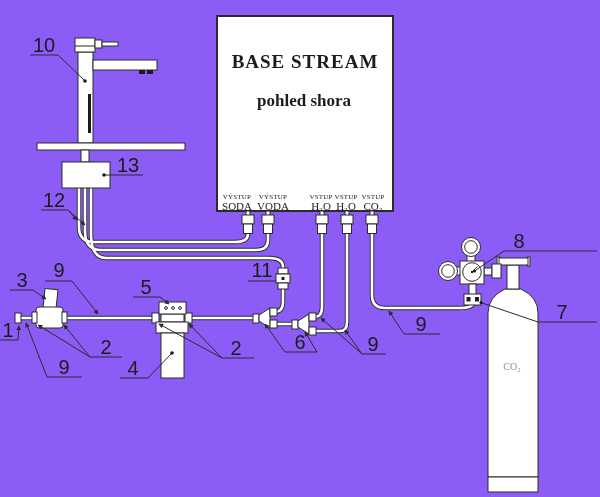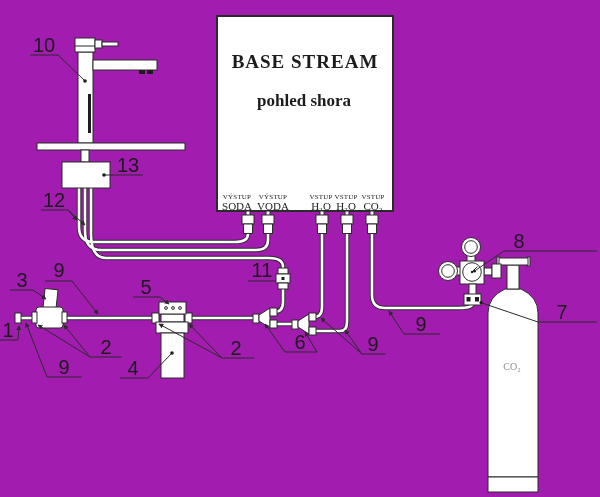--- a/index.html
+++ b/index.html
@@ -1,16 +1,16 @@
 <!DOCTYPE html>
 <html><head>
 <meta charset="utf-8">
 <style>
   html,body{margin:0;padding:0;background:#fff;}
-  .stage{position:relative;width:600px;height:497px;background:#a21caf;overflow:hidden;}
+  .stage{position:relative;width:600px;height:497px;background:#8b5cf6;overflow:hidden;}
   svg{display:block;}
   text{fill:#1c1c1c;}
   .t-title{font-family:"Liberation Serif",serif;font-weight:bold;font-size:19px;letter-spacing:1px;}
   .t-sub{font-family:"Liberation Serif",serif;font-weight:bold;font-size:17px;}
   .t-dir{font-family:"Liberation Serif",serif;font-size:7px;letter-spacing:.2px;}
   .t-med{font-family:"Liberation Serif",serif;font-size:11px;}
   .t-num{font-family:"Liberation Sans",sans-serif;font-size:20px;}
   .t-cyl{font-family:"Liberation Serif",serif;font-size:10px;fill:#8f8f8f;}
   .o{stroke:#2b2b2b;fill:#fff;stroke-width:1;}
   .o2{stroke:#2b2b2b;fill:#fff;stroke-width:2;}

